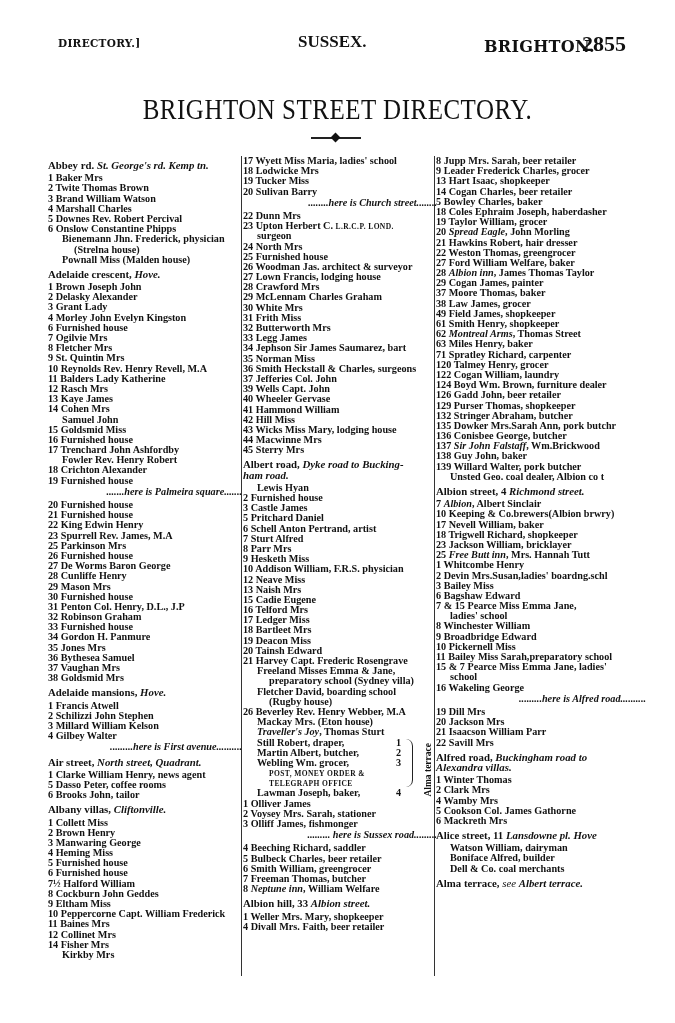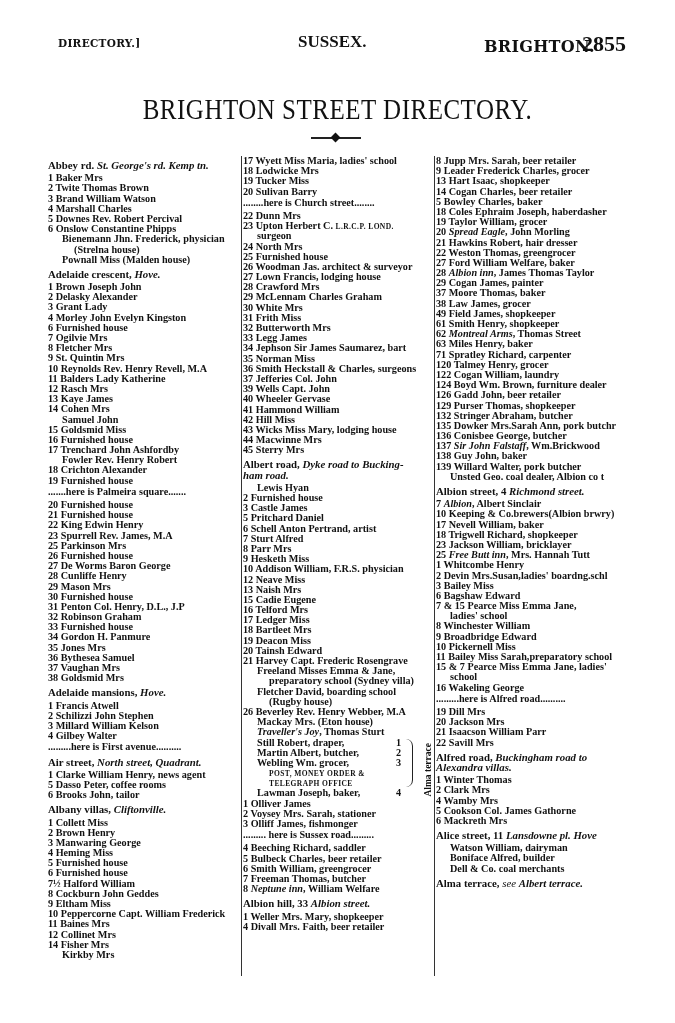--- a/index.html
+++ b/index.html
@@ -21,21 +21,21 @@
   .col3 { left: 436px; width: 210px; }
   .vr { position: absolute; top: 156px; width: 1px; background: #333; }
   .vr1 { left: 241px; height: 820px; }
   .vr2 { left: 434px; height: 820px; }
   .row { white-space: nowrap; height: 10.2px; }
   .indent { padding-left: 14px; }
   .indent2 { padding-left: 26px; }
   .heading { white-space: nowrap; margin: 4px 0 3px 0; font-size: 10.8px; }
   .heading.left { text-align: left; }
   .heading i, .it { font-style: italic; }
-  .here { text-align: left; white-space: nowrap; margin: 1px 0 3px 0; }
+  .here { text-align: right; font-style: italic; white-space: nowrap; margin: 1px 0 3px 0; }
   .sc { font-size: 7.5px; letter-spacing: 0.4px; }
   .alma-wrap { position: relative; }
   .alma-brace { position: absolute; right: 24px; top: 12px; width: 6px; height: 48px; border-right: 1.5px solid #222; border-radius: 0 8px 8px 0; }
   .alma-label { position: absolute; right: 4px; top: 16px; writing-mode: vertical-rl; transform: rotate(180deg); font-size: 9.5px; line-height: 9px; }
   .num-r { position: absolute; right: 36px; }
 </style>
 </head>
 <body>
 
 <div class="running-head">

